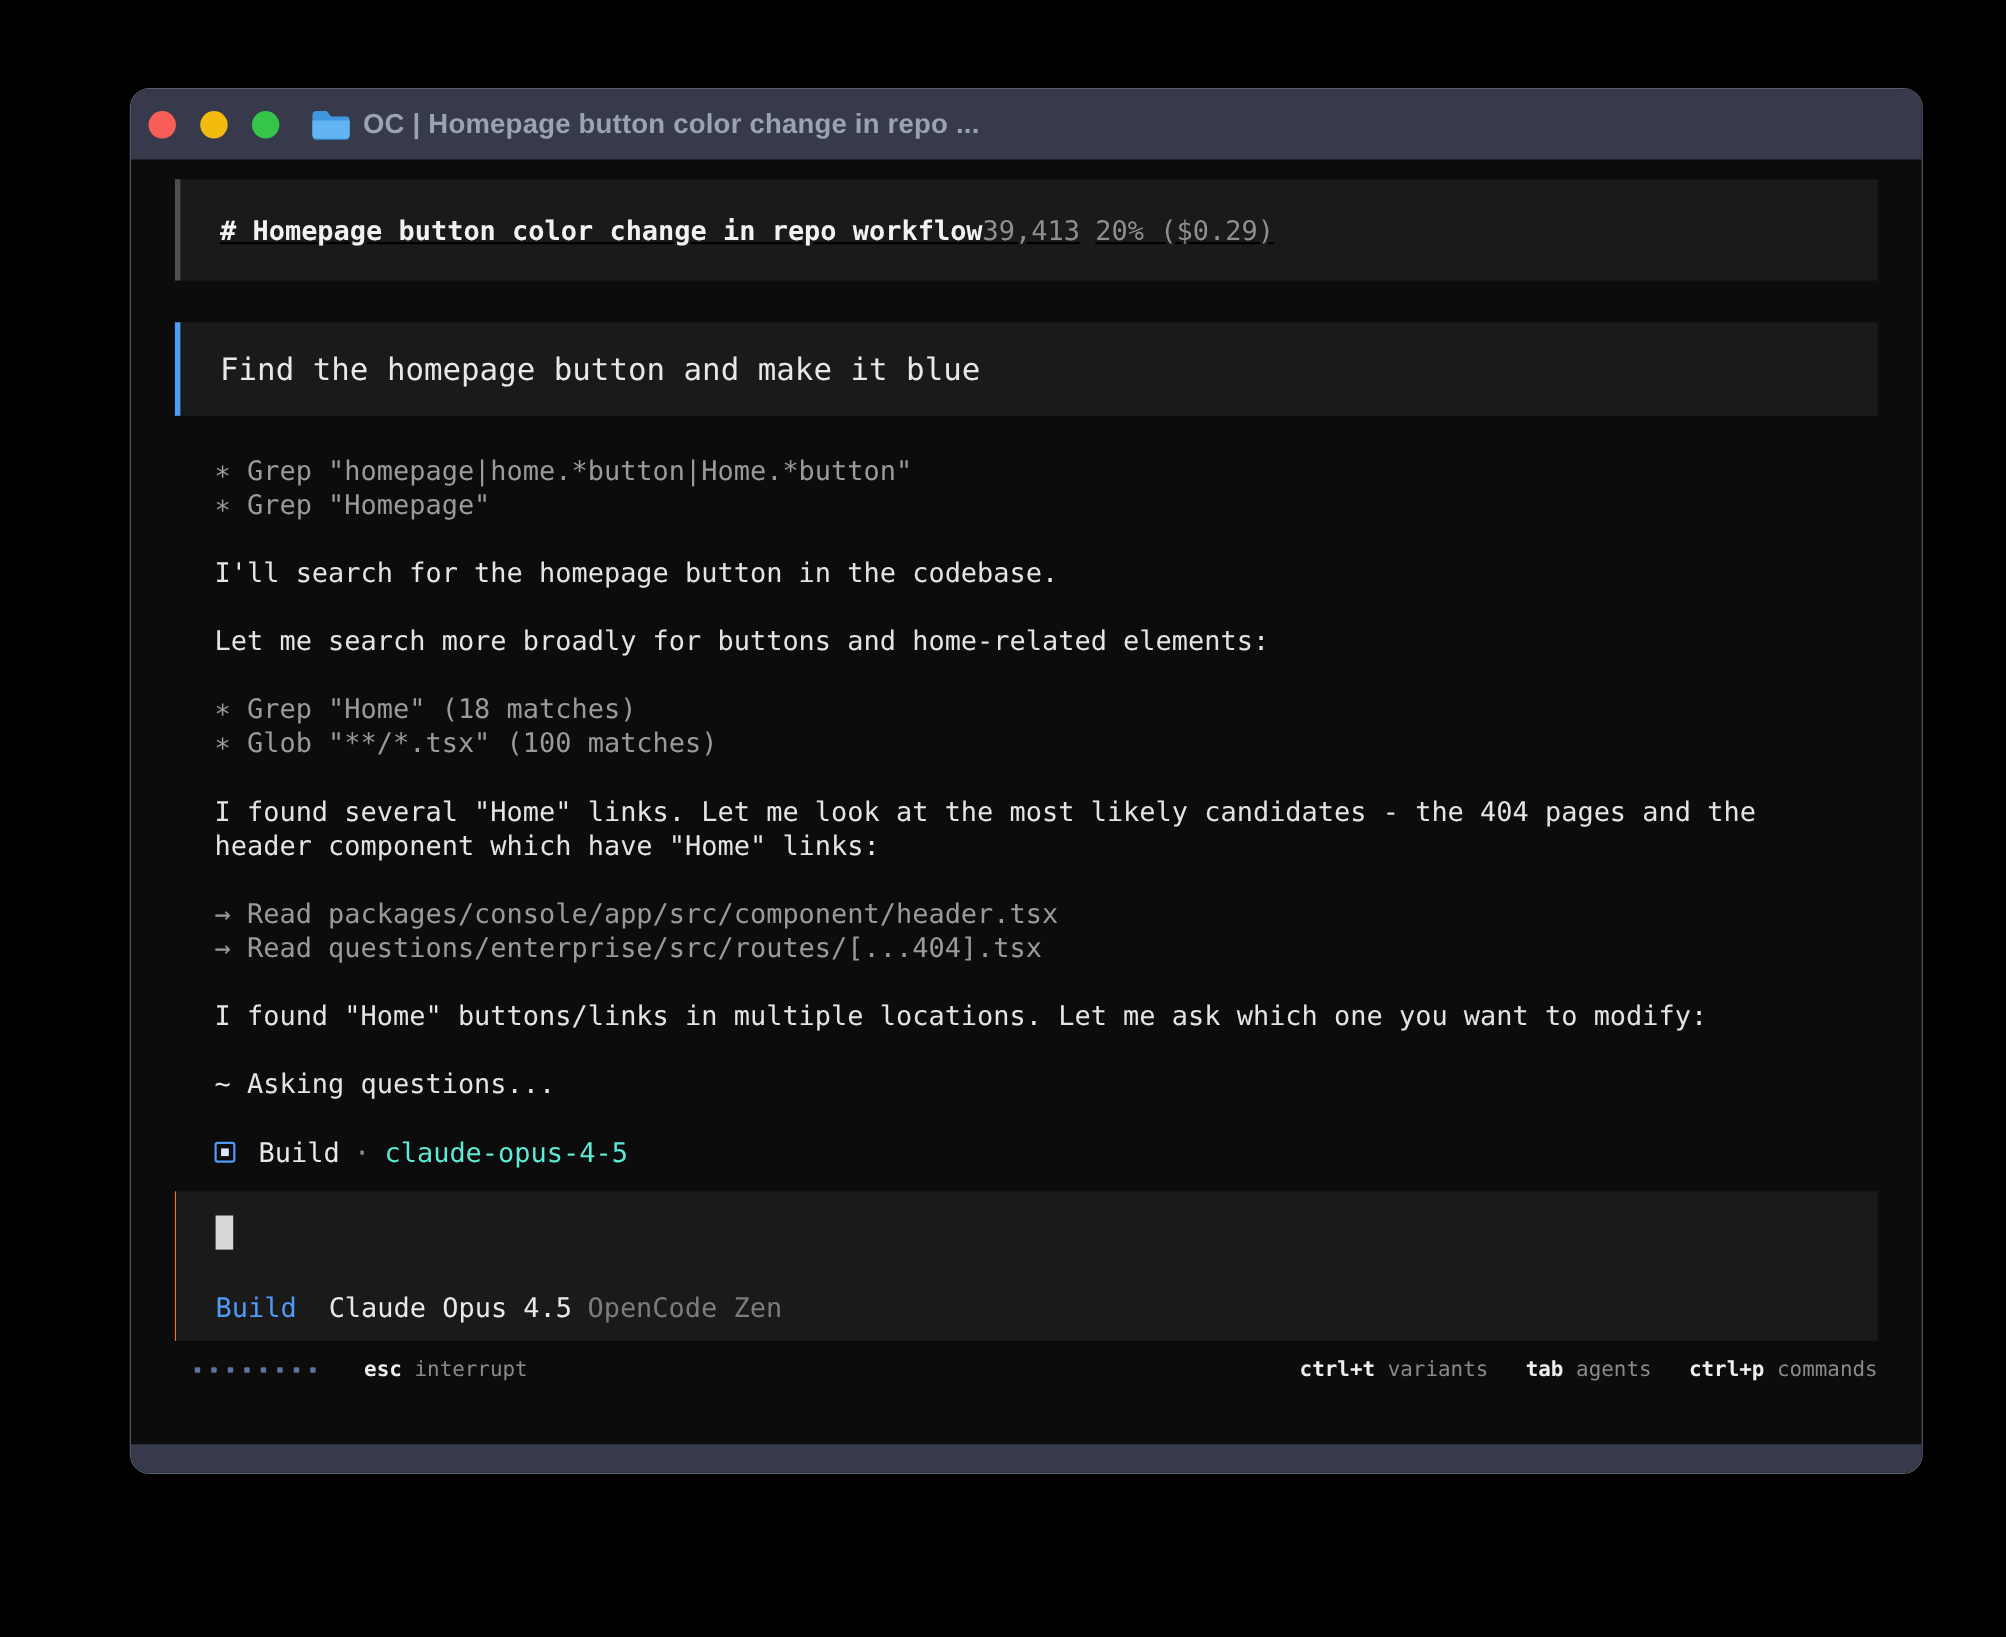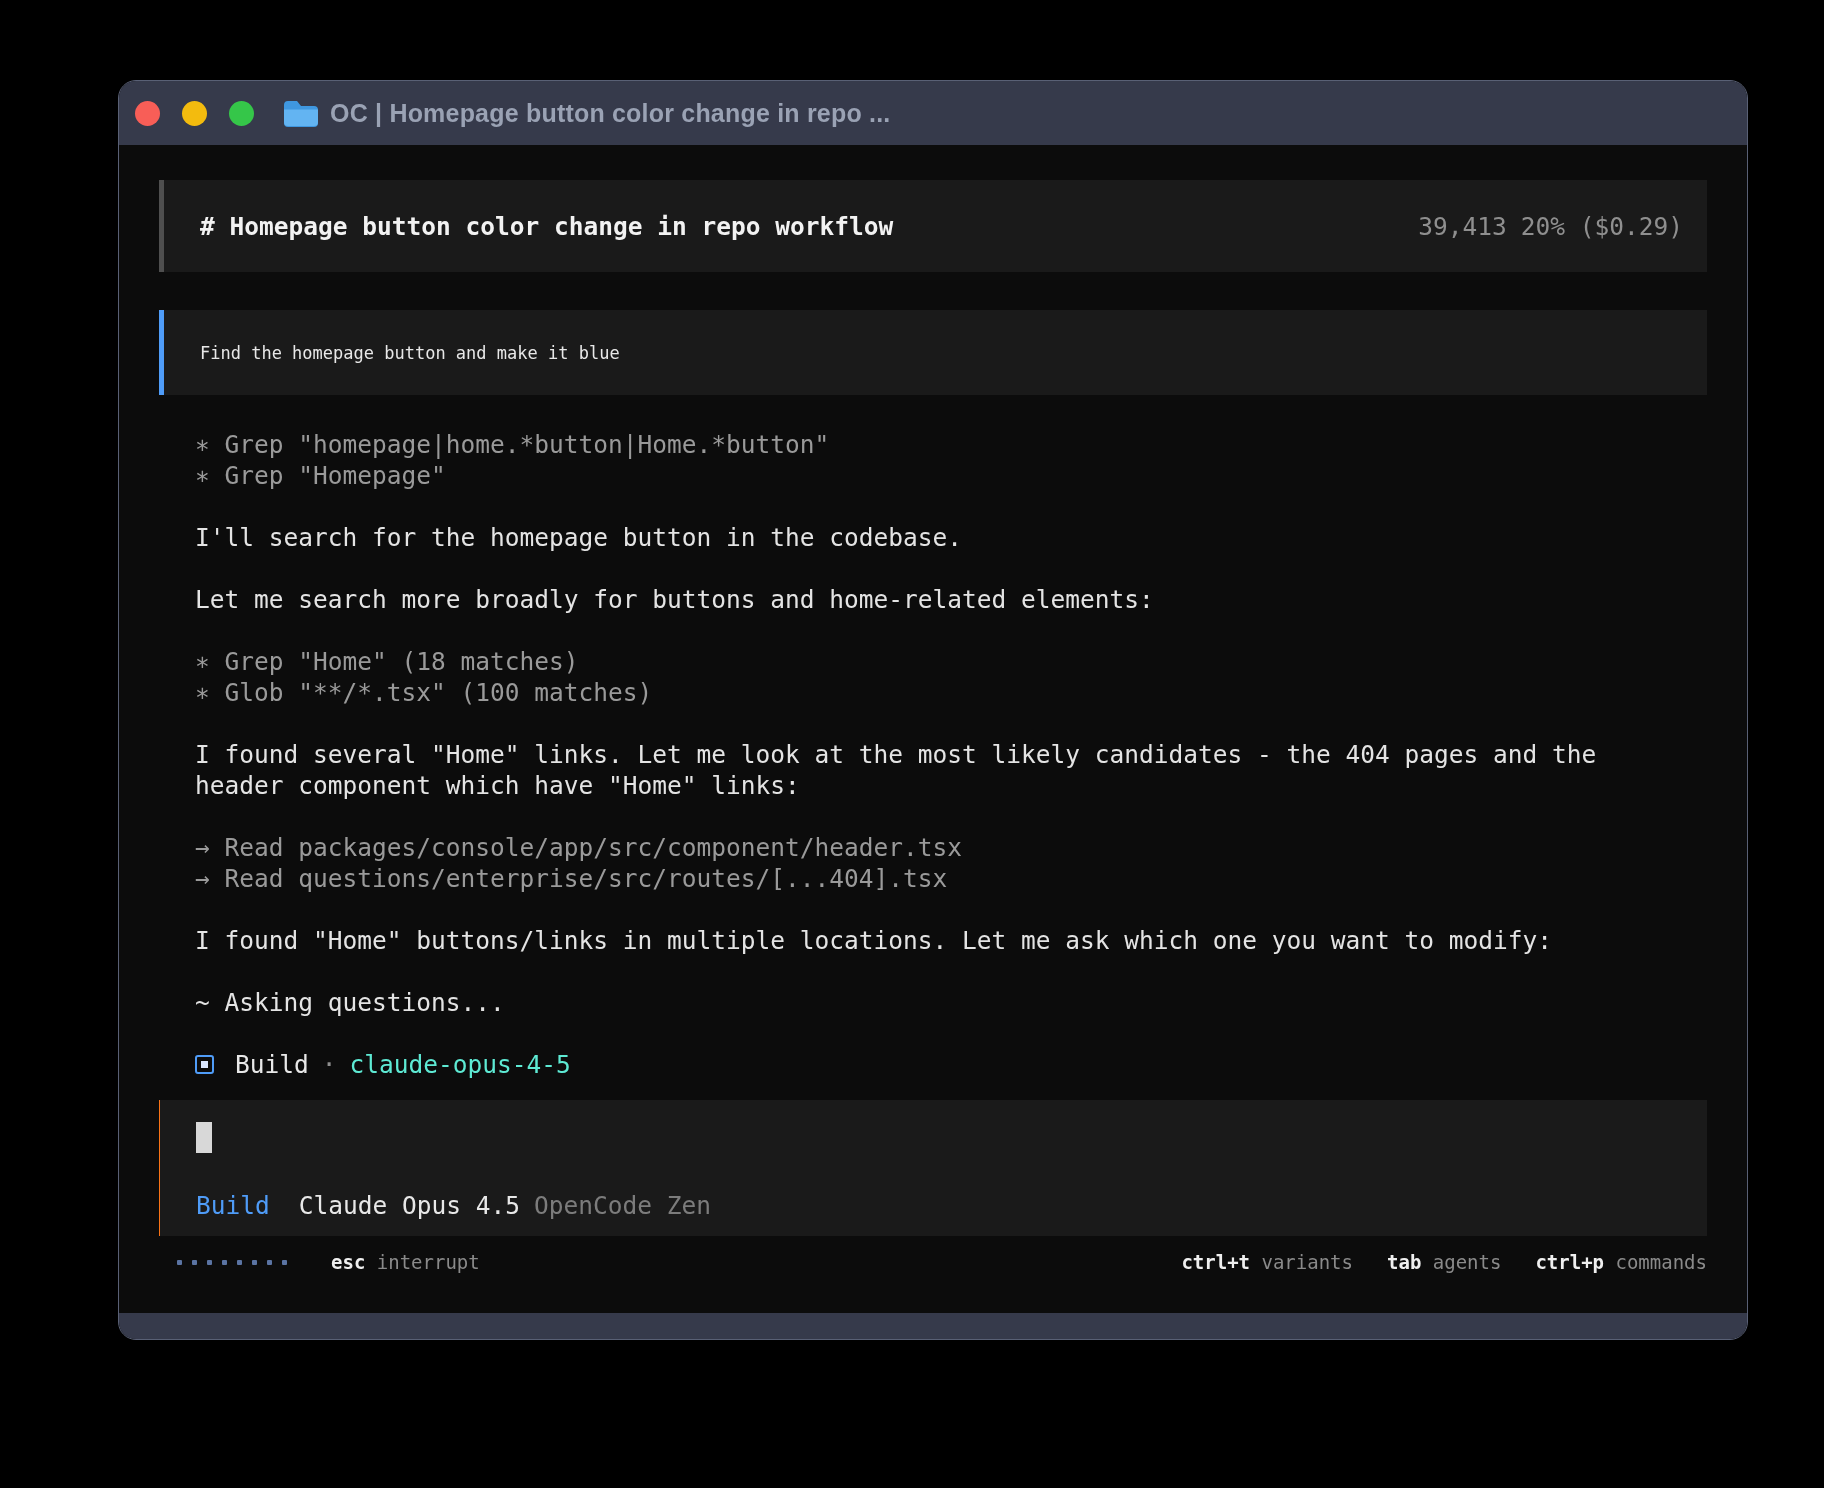--- a/index.html
+++ b/index.html
@@ -33,36 +33,37 @@
     font-weight: 700; font-size: 25px; color: #9aa2b4;
     letter-spacing: .2px;
     white-space: nowrap;
   }
 
   
   .content { padding: 0 40px; }
 
   .panel { background: #1a1a1a; }
   .header-panel {
-    margin-top: 35px; height: 92px;
+    margin-top: 18px; height: 92px;
     border-left: 5px solid #4f4f4f;
-    display: flex; align-items: center; justify-content: space-between;
+    display: flex; align-items: center; justify-content: flex-start;
     padding: 0 24px 0 36px;
     font-size: 24.5px;
+    text-decoration: underline;
   }
   .session-title { color: #f2f2f2; font-weight: 700; white-space: nowrap; }
   .session-stats { color: #8f8f8f; white-space: nowrap; }
   .session-stats .sp { display: inline-block; width: 14px; }
 
   .user-panel {
     margin-top: 38px; height: 85px;
     border-left: 5px solid #4f9cf8;
     display: flex; align-items: center;
     padding-left: 36px;
-    font-size: 17px; color: #e8e8e8;
+    font-size: 28px; color: #e8e8e8;
   }
 
   
   .transcript { margin-top: 34px; padding-left: 36px; font-size: 24.5px; }
   .block { margin-bottom: 31px; }
   .block:last-child { margin-bottom: 0; }
   .line { height: 31px; line-height: 31px; white-space: pre; }
   .text-line { color: #e4e4e4; }
   .tool-line { color: #9a9a9a; }
   .agent-line { display: flex; align-items: center; height: 31px; }

